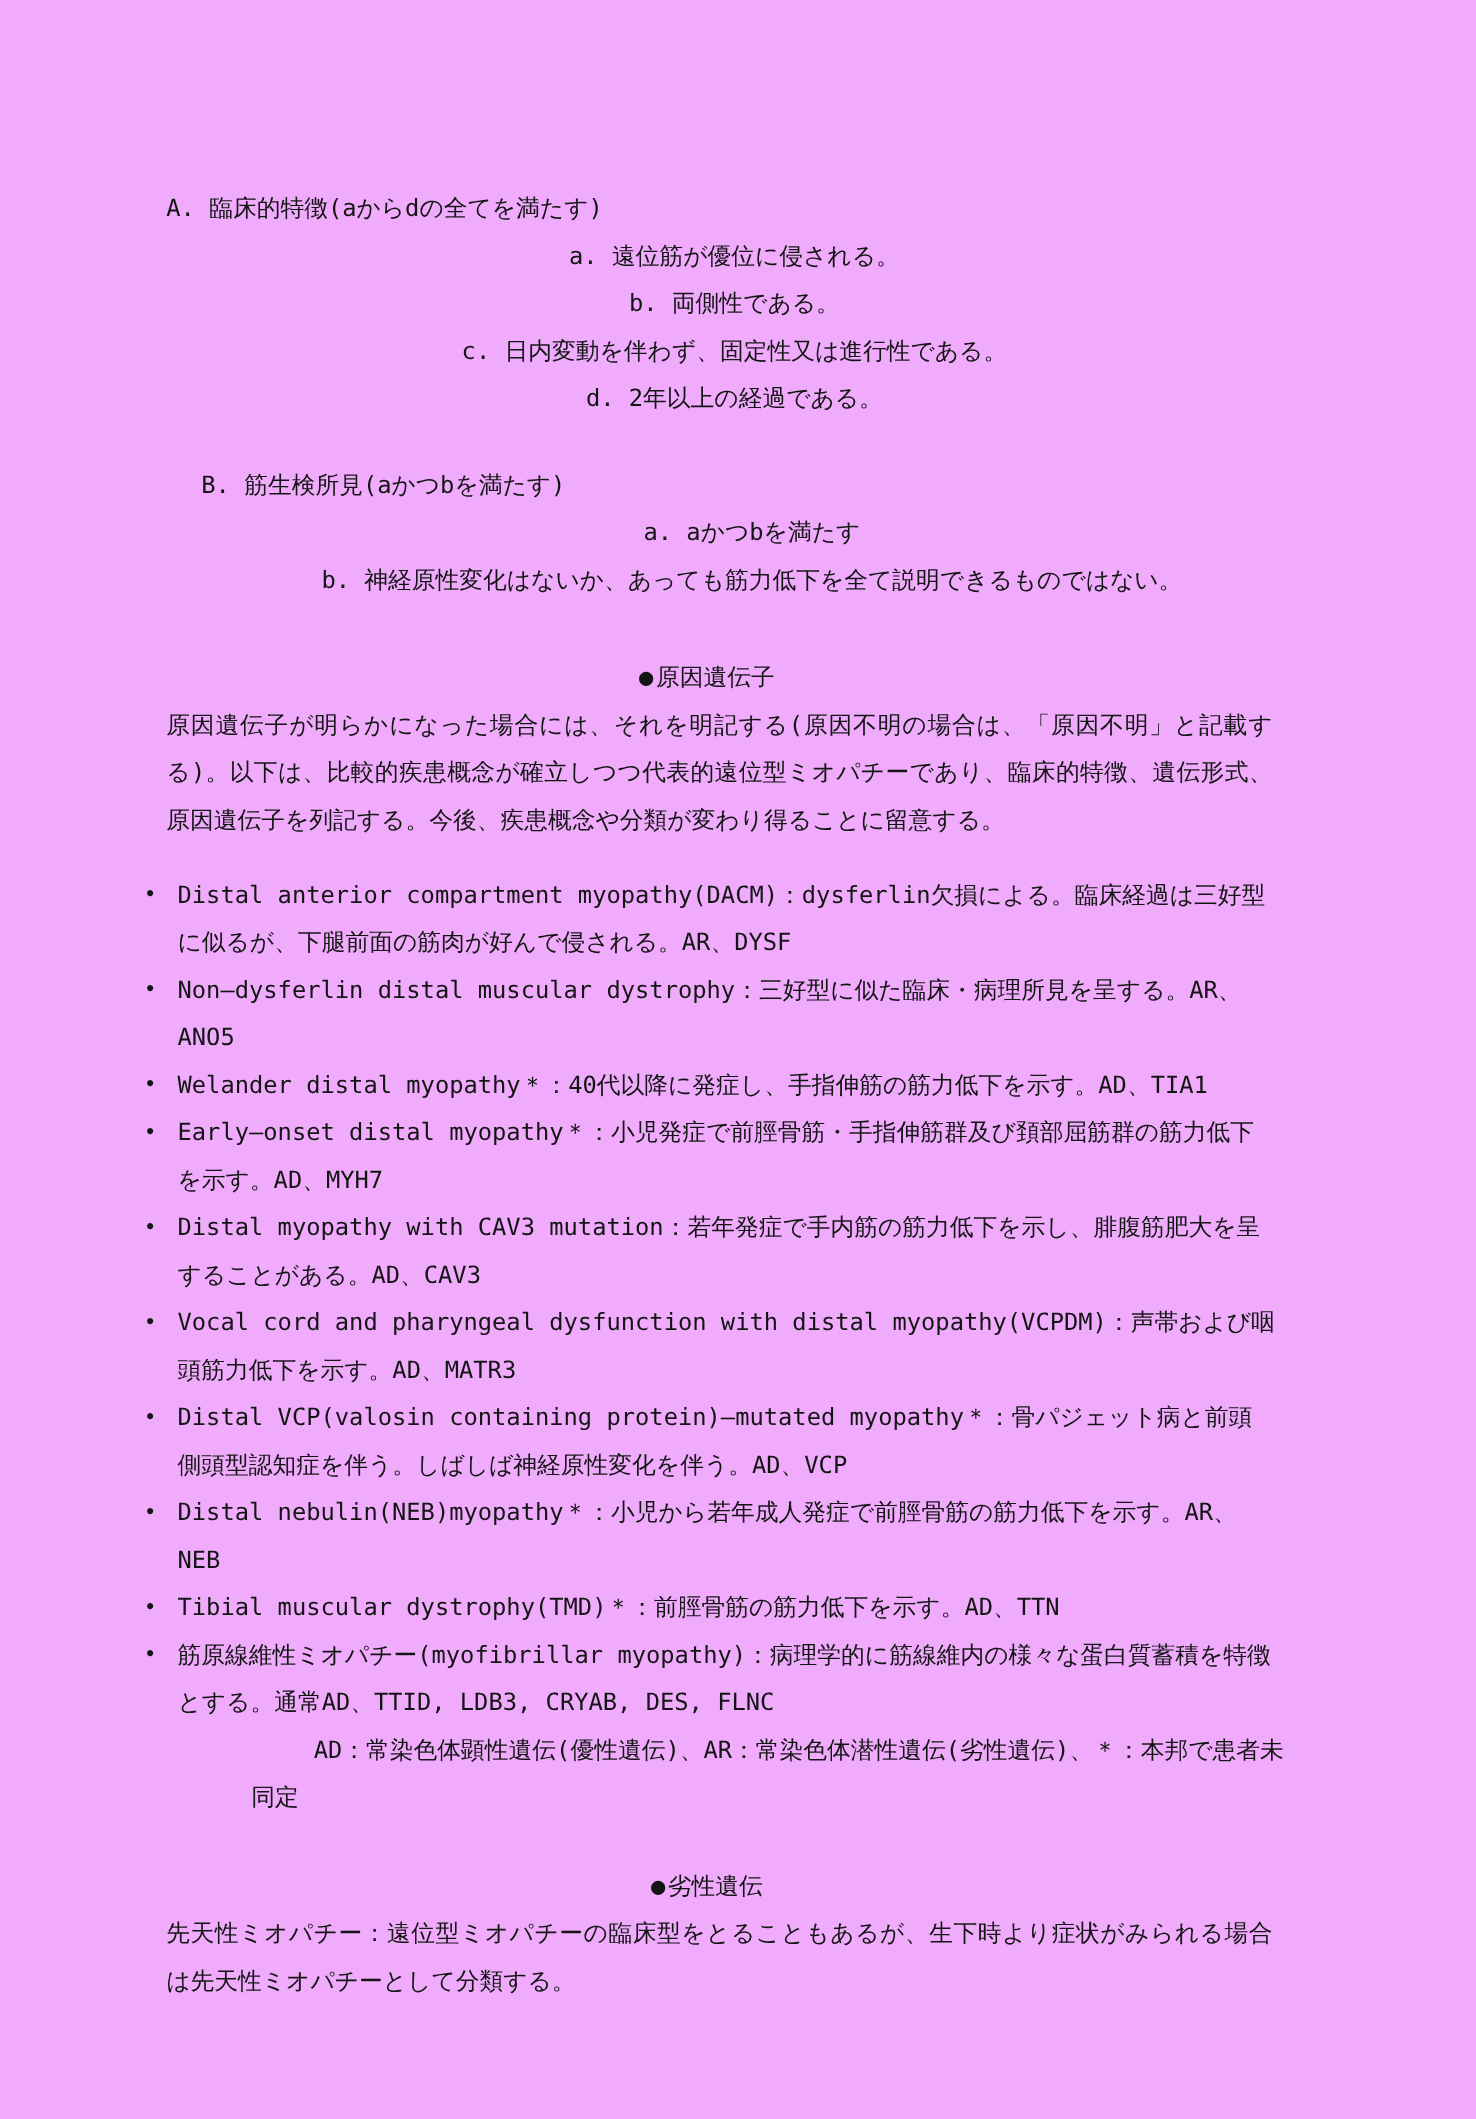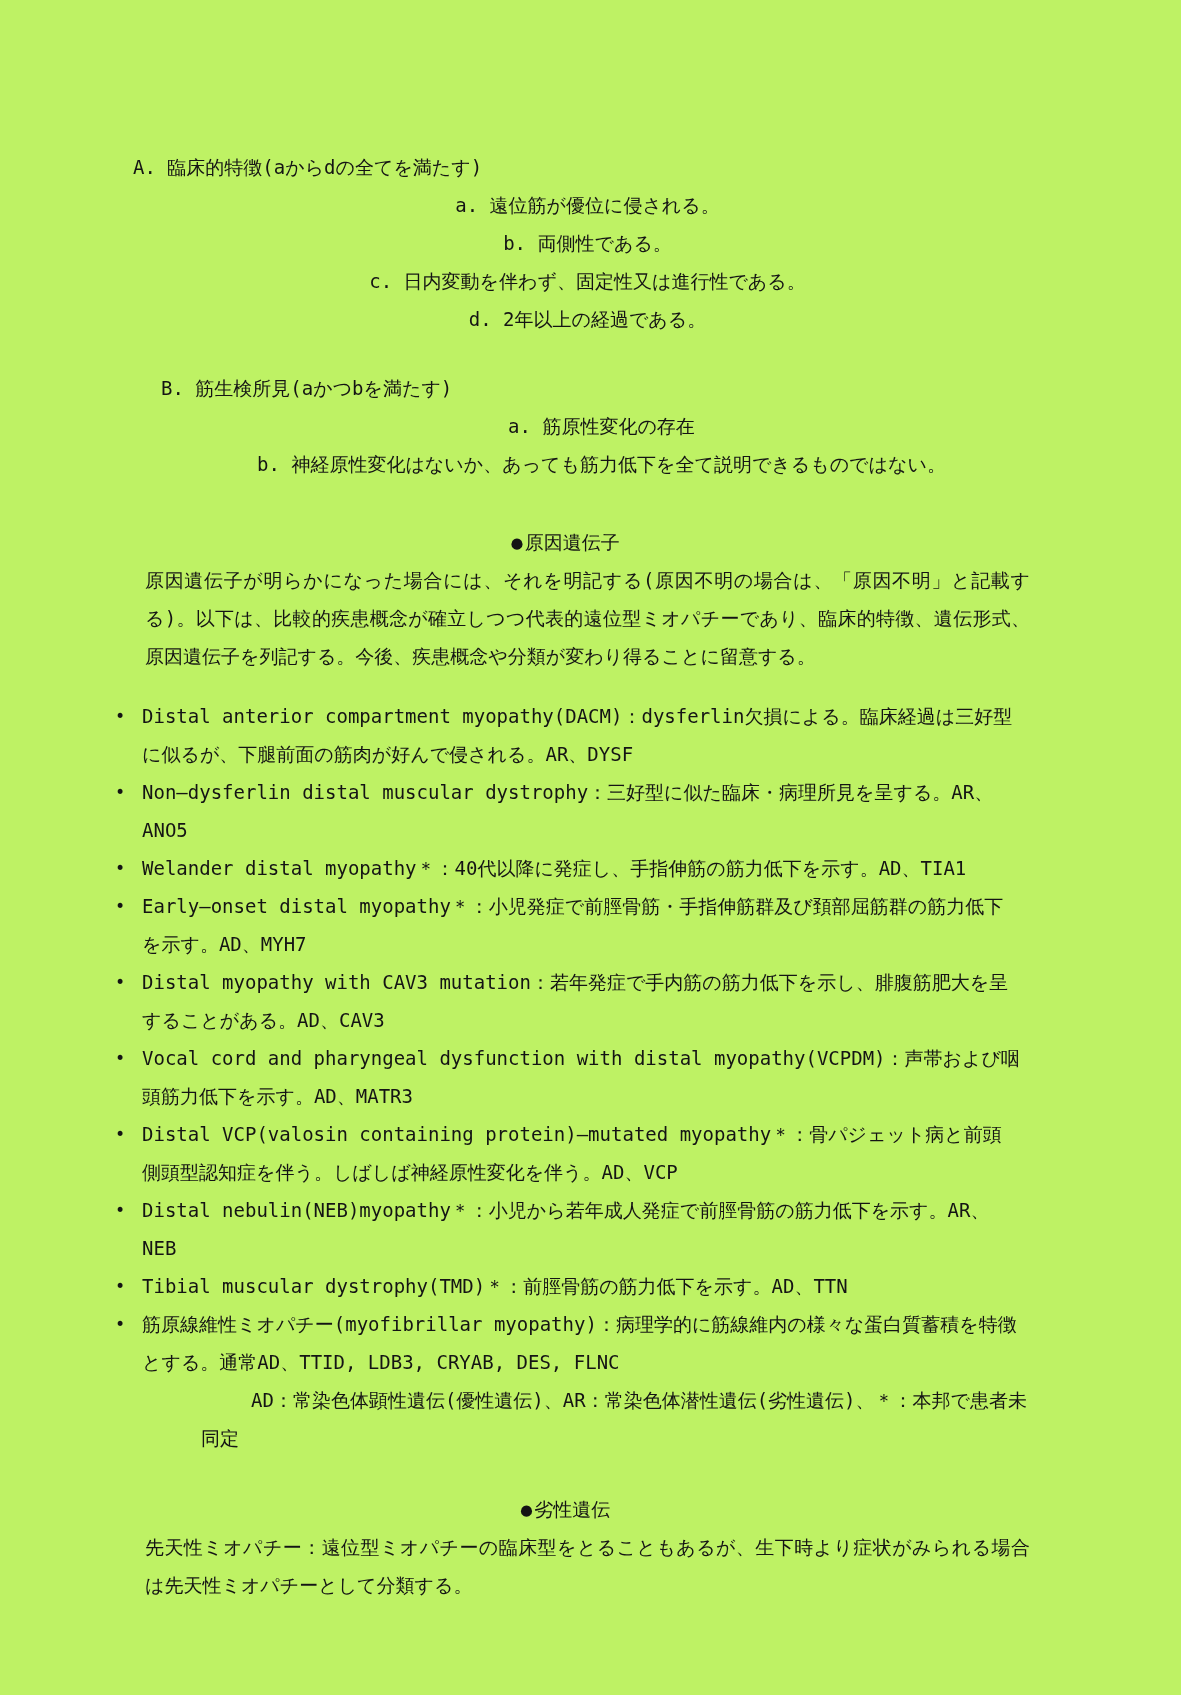--- a/index.html
+++ b/index.html
@@ -1,38 +1,38 @@
 <!DOCTYPE html>
 <html lang="ja"><head>
 <meta charset="utf-8">
 <style>
   html, body { margin: 0; padding: 0; }
   body { background: #ffffff; }
   .page {
     position: relative;
     width: 1181px;
     height: 1695px;
-    background: #bef264;
+    background: #f0abfc;
     box-sizing: border-box;
     padding: 148px 160px 0 133px;
     font-family: "DejaVu Sans Mono", "Liberation Mono", monospace;
     font-size: 19px;
     line-height: 38px;
     color: #141414;
     overflow: hidden;
   }
   .sec { margin: 0; }
   .sec-heading { white-space: nowrap; }
   .sub-item { padding-left: 21px; text-align: center; }
   .sec-a { margin-bottom: 31px; }
   .sec-b { margin-bottom: 40px; margin-left: 28px; }
 
   .dot-heading { margin-left: -23px; white-space: nowrap; text-align: center; }
   .dot-heading .dot { letter-spacing: 2px; }
-  .body-par { margin-left: 12px; width: 885px; text-align: justify; }
+  .body-par { margin-left: 0; width: 885px; text-align: justify; }
 
   .gene-list { margin-top: 22px; }
   .gene-item {
     position: relative;
     margin-left: -18px;
     padding-left: 27px;
     width: 878px;
     box-sizing: content-box;
   }
   .gene-item .marker {
@@ -55,21 +55,21 @@
   <div class="sec sec-a">
     <div class="sec-heading">A. 臨床的特徴(aからdの全てを満たす)</div>
     <div class="sub-item">a. 遠位筋が優位に侵される。</div>
     <div class="sub-item">b. 両側性である。</div>
     <div class="sub-item">c. 日内変動を伴わず、固定性又は進行性である。</div>
     <div class="sub-item">d. 2年以上の経過である。</div>
   </div>
 
   <div class="sec sec-b">
     <div class="sec-heading">B. 筋生検所見(aかつbを満たす)</div>
-    <div class="sub-item">a. 筋原性変化の存在</div>
+    <div class="sub-item">a. aかつbを満たす</div>
     <div class="sub-item">b. 神経原性変化はないか、あっても筋力低下を全て説明できるものではない。</div>
   </div>
 
   <div class="sec">
     <div class="dot-heading">
       <span class="dot">●</span><span>原因遺伝子</span>
     </div>
     <div class="body-par">原因遺伝子が明らかになった場合には、それを明記する(原因不明の場合は、「原因不明」と記載する)。以下は、比較的疾患概念が確立しつつ代表的遠位型ミオパチーであり、臨床的特徴、遺伝形式、原因遺伝子を列記する。今後、疾患概念や分類が変わり得ることに留意する。</div>
 
     <div class="gene-list">

